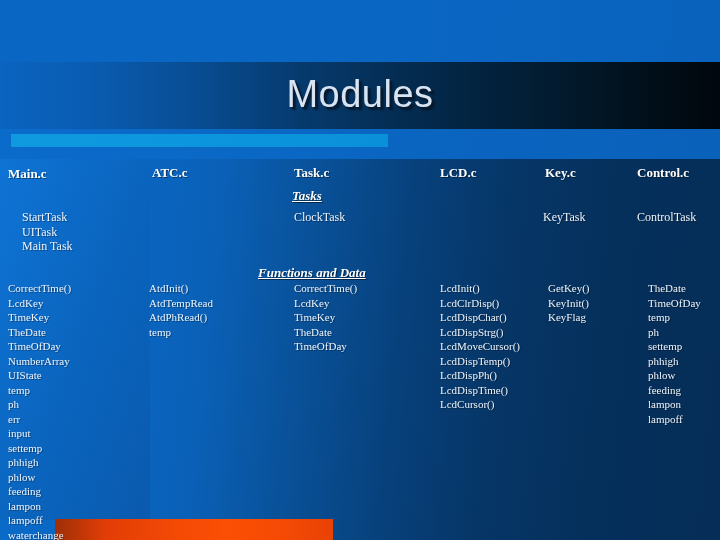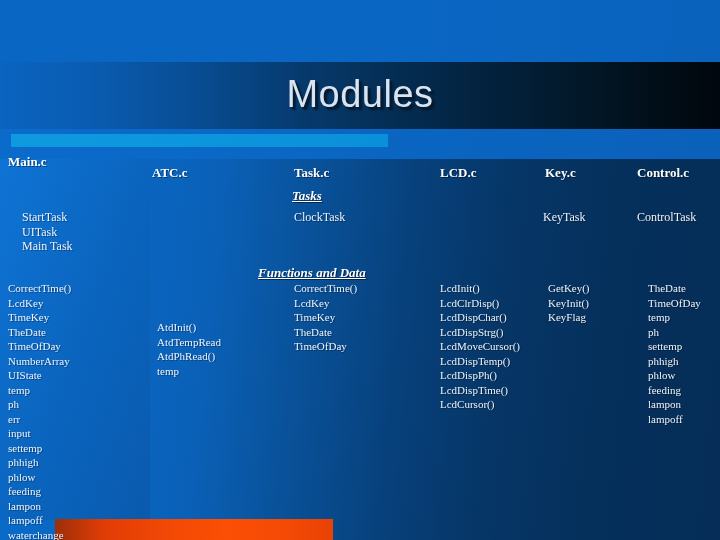--- a/index.html
+++ b/index.html
@@ -176,21 +176,21 @@
   <div class="bg-leftglow"></div>
   <div class="bg-top"></div>
   <div class="bg-titleband"></div>
   <div class="bg-underband"></div>
 
   <div class="accent-bar"></div>
   <div class="orange-bar"></div>
 
   <div class="title">Modules</div>
 
-  <div class="col-header" style="left:8px;  top:154px;">Main.c</div>
+  <div class="col-header" style="left:8px;  top:166px;">Main.c</div>
   <div class="col-header" style="left:152px;top:165px;">ATC.c</div>
   <div class="col-header" style="left:294px;top:165px;">Task.c</div>
   <div class="col-header" style="left:440px;top:165px;">LCD.c</div>
   <div class="col-header" style="left:545px;top:165px;">Key.c</div>
   <div class="col-header" style="left:637px;top:165px;">Control.c</div>
 
   <div class="section-head" style="left:292px;top:188px;">Tasks</div>
   <div class="section-head" style="left:258px;top:265px;">Functions and Data</div>
 
   <div class="task-col" style="left:8px;  top:210px;margin-left:14px;">
@@ -222,21 +222,21 @@
     <div>input</div>
     <div>settemp</div>
     <div>phhigh</div>
     <div>phlow</div>
     <div>feeding</div>
     <div>lampon</div>
     <div>lampoff</div>
     <div>waterchange</div>
   </div>
 
-  <div class="fn-col" style="left:157px;top:281px;margin-top:39px;">
+  <div class="fn-col" style="left:149px;top:281px;">
     <div>AtdInit()</div>
     <div>AtdTempRead</div>
     <div>AtdPhRead()</div>
     <div>temp</div>
   </div>
 
   <div class="fn-col" style="left:294px;top:281px;">
     <div>CorrectTime()</div>
     <div>LcdKey</div>
     <div>TimeKey</div>

